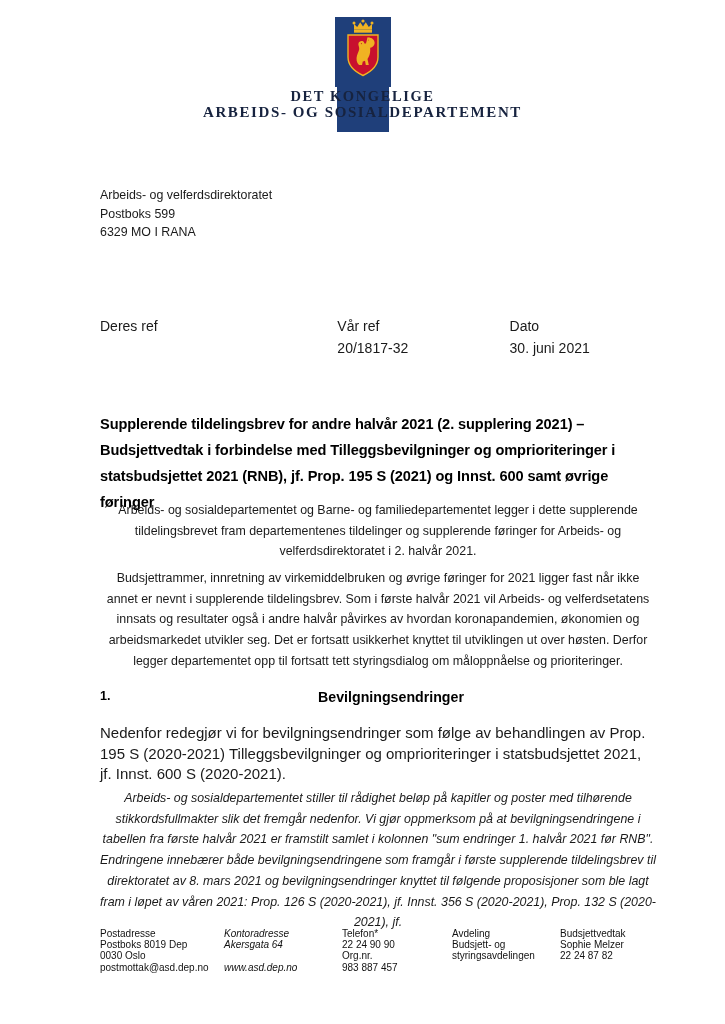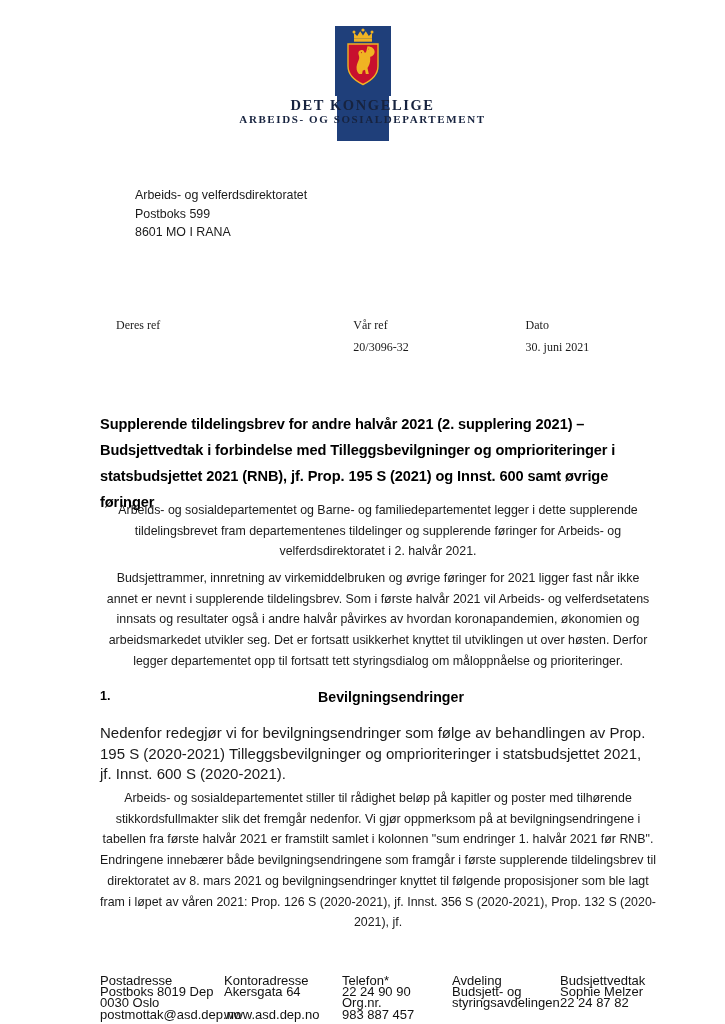--- a/index.html
+++ b/index.html
@@ -19,21 +19,21 @@
   .page {
     position: relative;
     width: 725px;
     height: 1024px;
     box-sizing: border-box;
   }
 
   
   .letterhead {
     position: absolute;
-    top: 26px;
+    top: 17px;
     left: 0;
     width: 725px;
     display: flex;
     flex-direction: column;
     align-items: center;
   }
   .crest-wrap {
     position: relative;
     width: 220px;
     height: 70px;
@@ -70,21 +70,21 @@
   }
   .logo-line {
     position: relative;
     font-family: "Liberation Serif", serif;
     font-weight: bold;
     color: #17233f;
     letter-spacing: 1.6px;
     line-height: 1.12;
   }
   .logo-line-1 { font-size: 14.5px; }
-  .logo-line-2 { font-size: 11px; }
+  .logo-line-2 { font-size: 15px; }
   .crest-tab {
     width: 52px;
     height: 8px;
     background: #1f3f7a;
     margin: 1px auto 0 auto;
   }
 
   
   .content {
     position: absolute;
@@ -94,30 +94,29 @@
   }
 
   .addressee {
     position: absolute;
     top: 186px;
     left: 0;
     font-size: 12.4px;
     line-height: 18.6px;
     color: #1a1a1a;
   }
-  .addressee div { white-space: nowrap; margin-left: 35px; }
+  .addressee div { white-space: nowrap; }
 
   .refrow {
     position: absolute;
     top: 318px;
-    left: 16px;
+    left: 0;
     width: 555px;
-    font-size: 12px;
+    font-size: 14px;
     color: #1a1a1a;
-    font-family: Liberation Serif, serif;
   }
   .refrow .cols {
     display: flex;
   }
   .refrow .c1 { width: 223px; }
   .refrow .c2 { width: 180px; margin-left: 24px; }
   .refrow .c3 { width: 152px; }
   .refrow .label-line { height: 22px; }
   .refrow .value-line { height: 16px; }
 
@@ -137,21 +136,21 @@
     position: absolute;
     left: 0;
     width: 556px;
     font-size: 12.4px;
     line-height: 20.7px;
     color: #1a1a1a;
     text-align: center;
   }
   .p1 { top: 500px; }
   .p2 { top: 568px; }
-  .p3 { top: 788px; }
+  .p3 { top: 788px; font-style: italic; }
 
   .section-head {
     position: absolute;
     top: 689px;
     left: 0;
     width: 556px;
     font-size: 14.2px;
     font-weight: bold;
     color: #000;
     display: flex;
@@ -169,28 +168,27 @@
     color: #1a1a1a;
   }
 
   
   .footer {
     position: absolute;
     top: 928px;
     left: 100px;
     width: 556px;
     display: flex;
-    font-size: 13px;
+    font-size: 10px;
     line-height: 11.2px;
     color: #111;
-    margin-top: 47px;
   }
   .footer .col { padding-right: 8px; box-sizing: border-box; }
   .fc1 { width: 124px; }
-  .fc2 { width: 118px; }
+  .fc2 { width: 118px; font-style: italic; }
   .fc3 { width: 110px; }
   .fc4 { width: 108px; }
   .fc5 { width: 96px; }
   .footer .fline { white-space: nowrap; }
   .footer .gap { height: 11.2px; }
 </style>
 </head>
 <body>
 
 <div class="page">
@@ -235,32 +233,32 @@
       <div class="logo-line logo-line-2">ARBEIDS- OG SOSIALDEPARTEMENT</div>
     </div>
     <div class="crest-tab"></div>
   </div>
 
   <div class="content">
 
     <div class="addressee">
       <div>Arbeids- og velferdsdirektoratet</div>
       <div>Postboks 599</div>
-      <div>8601 MO I RANA</div>
+      <div>6329 MO I RANA</div>
     </div>
 
     <div class="refrow">
       <div class="cols">
         <div class="c1 label-line">Deres ref</div>
         <div class="c2 label-line">Vår ref</div>
         <div class="c3 label-line">Dato</div>
       </div>
       <div class="cols">
         <div class="c1 value-line"></div>
-        <div class="c2 value-line">20/3096-32</div>
+        <div class="c2 value-line">20/1817-32</div>
         <div class="c3 value-line">30. juni 2021</div>
       </div>
     </div>
 
     <div class="doc-title">Supplerende tildelingsbrev for andre halvår 2021 (2. supplering 2021) – Budsjettvedtak i forbindelse med Tilleggsbevilgninger og omprioriteringer i statsbudsjettet 2021 (RNB), jf. Prop. 195 S (2021) og Innst. 600 samt øvrige føringer</div>
 
     <div class="para p1">Arbeids- og sosialdepartementet og Barne- og familiedepartementet legger i dette supplerende tildelingsbrevet fram departementenes tildelinger og supplerende føringer for Arbeids- og velferdsdirektoratet i 2. halvår 2021.</div>
 
     <div class="para p2">Budsjettrammer, innretning av virkemiddelbruken og øvrige føringer for 2021 ligger fast når ikke annet er nevnt i supplerende tildelingsbrev. Som i første halvår 2021 vil Arbeids- og velferdsetatens innsats og resultater også i andre halvår påvirkes av hvordan koronapandemien, økonomien og arbeidsmarkedet utvikler seg. Det er fortsatt usikkerhet knyttet til utviklingen ut over høsten. Derfor legger departementet opp til fortsatt tett styringsdialog om måloppnåelse og prioriteringer.</div>
 

